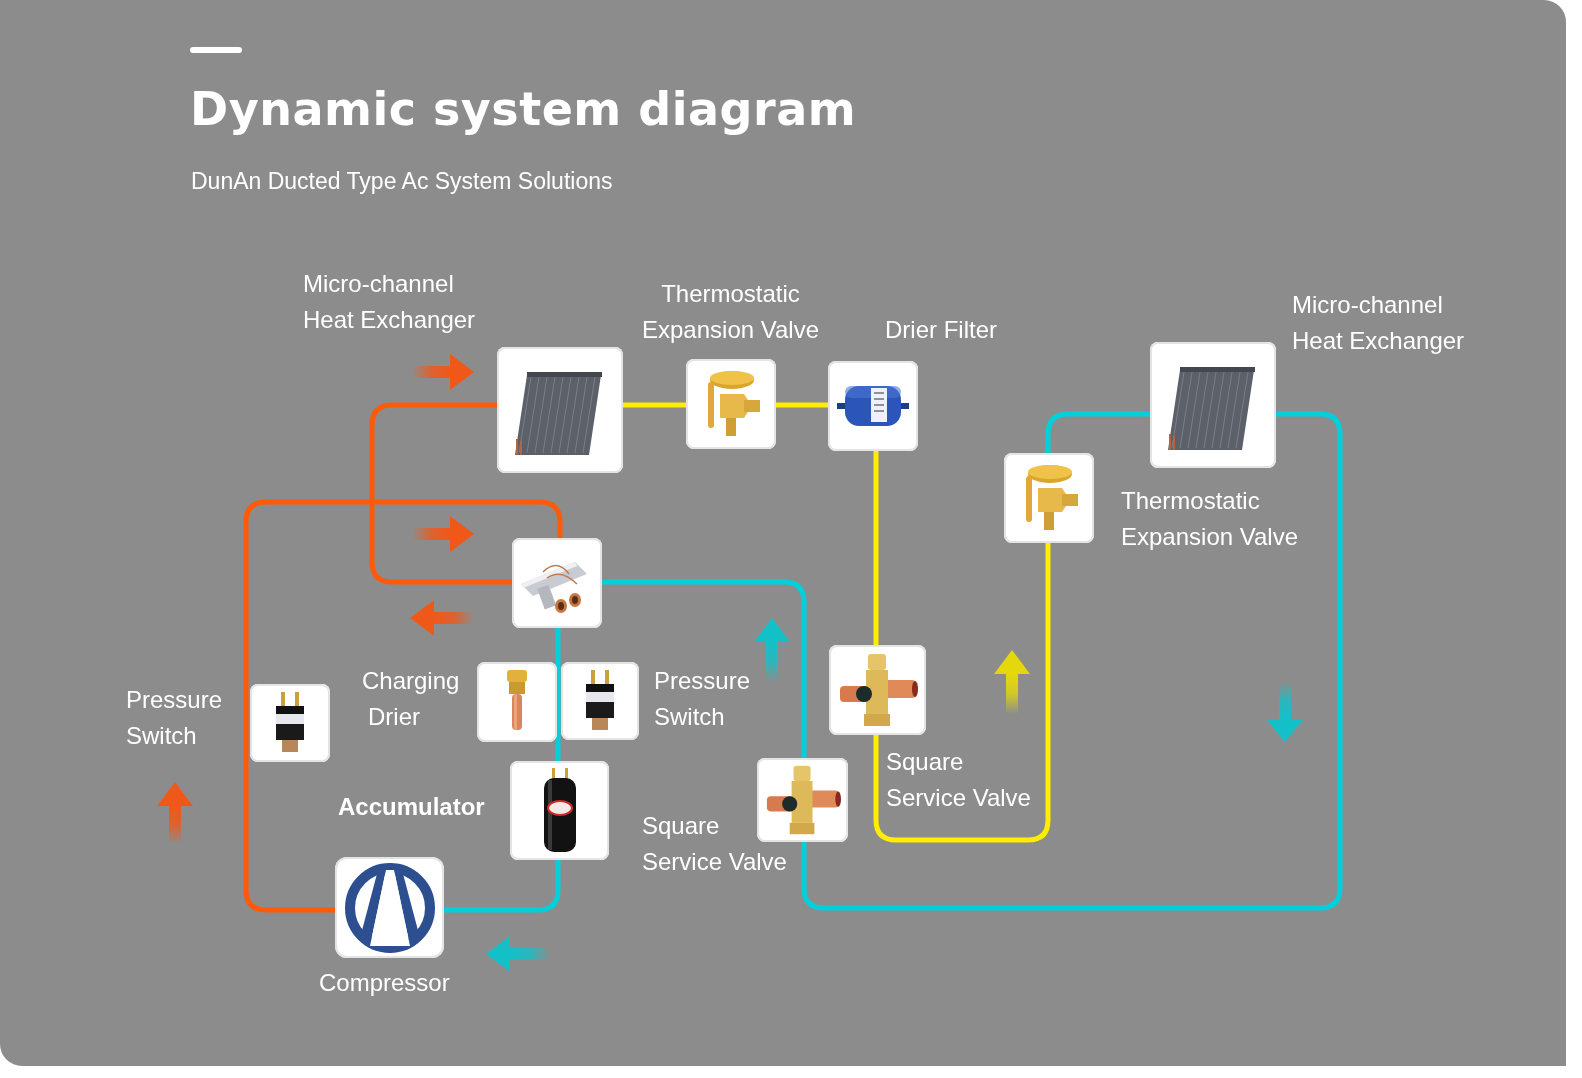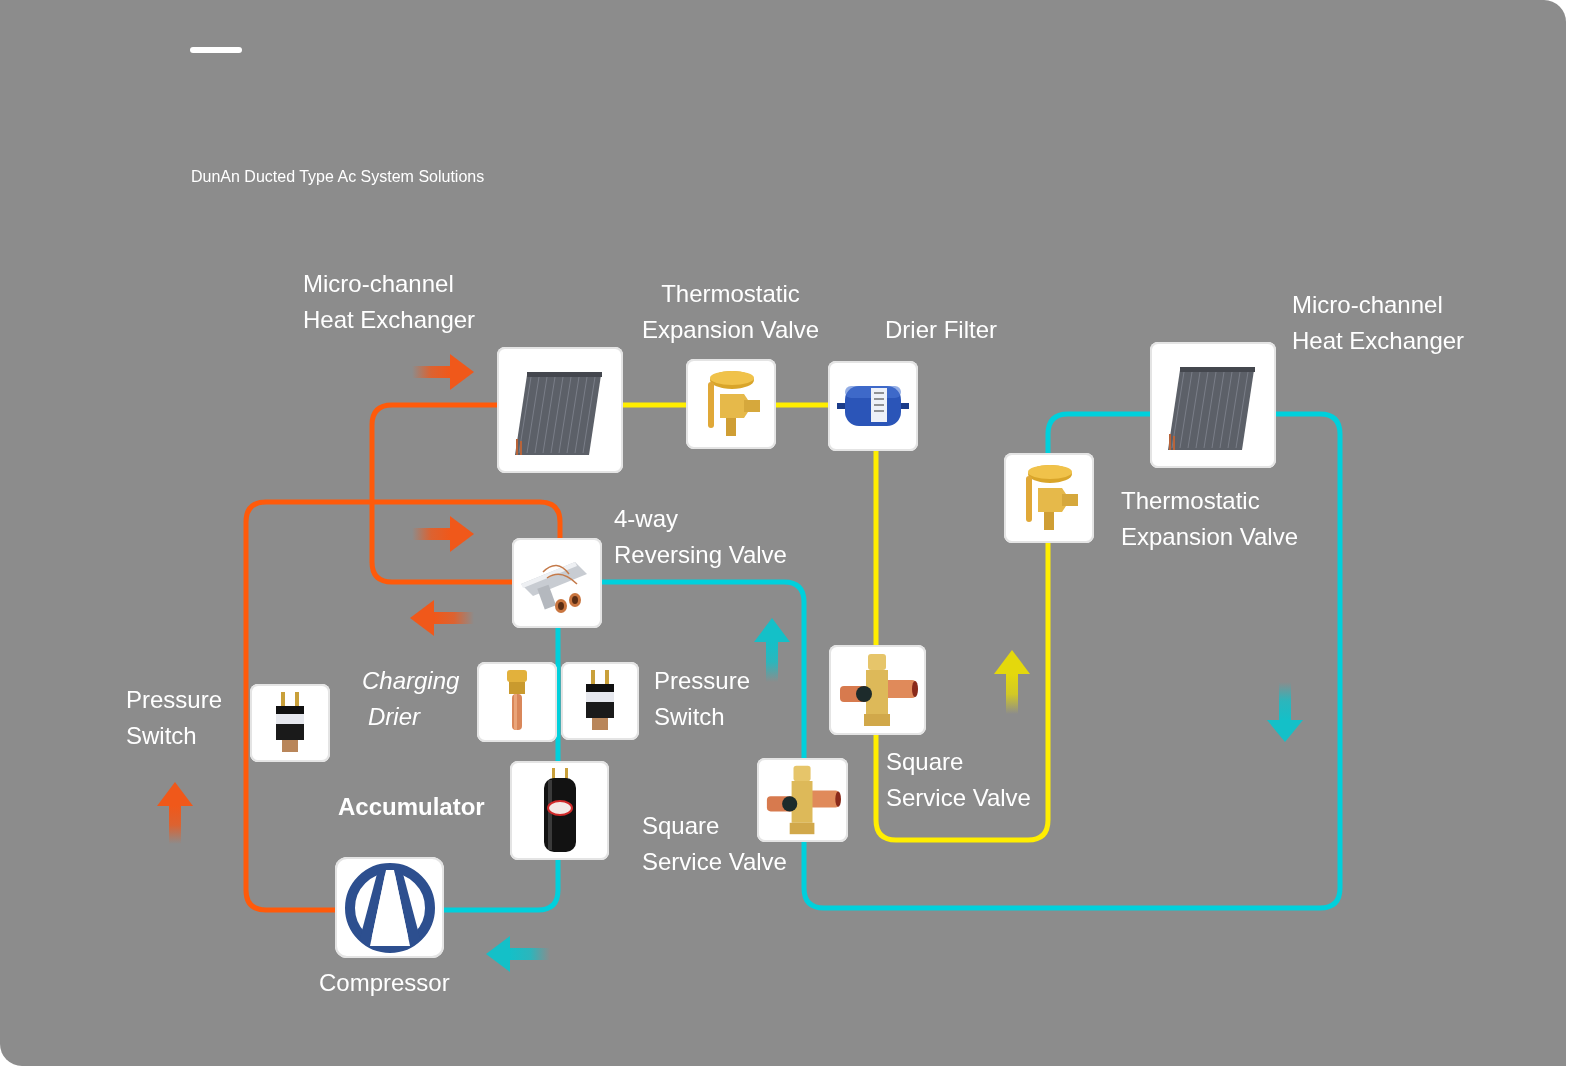--- a/index.html
+++ b/index.html
@@ -4,35 +4,36 @@
   <style>
     html, body { margin: 0; padding: 0; background: #ffffff; }
     body { width: 1582px; height: 1078px; position: relative; overflow: hidden; }
     .panel {
       position: absolute; left: 0; top: 0; width: 1566px; height: 1066px;
       background: #8c8c8c; border-radius: 0 22px 0 22px;
       font-family: "Liberation Sans", sans-serif; color: #ffffff;
     }
     .dash { position: absolute; left: 190px; top: 47px; width: 52px; height: 6px; background: #ffffff; border-radius: 3px; }
     .title { position: absolute; left: 190px; top: 82px; font-family: "DejaVu Sans", sans-serif; font-weight: bold; font-size: 46px; letter-spacing: 0.5px; }
-    .subtitle { position: absolute; left: 191px; top: 168px; font-size: 16px; }
+    .subtitle { position: absolute; left: 191px; top: 168px; font-size: 23px; }
     svg.pipes { position: absolute; left: 0; top: 0; }
     .lbl { position: absolute; font-size: 24px; line-height: 36px; white-space: nowrap; }
     .card {
       position: absolute; background: #ffffff; border-radius: 8px;
       box-shadow: 0 0 0 2px #e4e4e4 inset;
       display: flex; align-items: center; justify-content: center;
     }
     .card svg { display: block; }
   </style>
 </head>
 <body>
 
 <div class="panel">
   <div class="dash"></div>
+  <div class="title">Dynamic system diagram</div>
   <div class="subtitle">DunAn Ducted Type Ac System Solutions</div>
 
   <svg class="pipes" width="1566" height="1066">
     <defs>
       <linearGradient id="gHotR" x1="0" x2="1" y1="0" y2="0">
           <stop offset="0" stop-color="#f0581a" stop-opacity="0"></stop>
           <stop offset="0.5" stop-color="#f0581a" stop-opacity="0.8"></stop>
           <stop offset="1" stop-color="#f0581a"></stop>
         </linearGradient>
       <linearGradient id="gHotL" x1="1" x2="0" y1="0" y2="0">
@@ -289,25 +290,21 @@
     <div>Drier Filter</div>
   </div>
   <div class="lbl" style="left:1292px;top:287px;">
     <div>Micro-channel</div>
     <div>Heat Exchanger</div>
   </div>
   <div class="lbl" style="left:1121px;top:483px;">
     <div>Thermostatic</div>
     <div>Expansion Valve</div>
   </div>
-  <div class="lbl" style="left:614px;top:501px;">
-    <div>4-way</div>
-    <div>Reversing Valve</div>
-  </div>
-  <div class="lbl" style="left:362px;top:663px;font-style:italic;">
+  <div class="lbl" style="left:362px;top:663px;">
     <div>Charging</div>
     <div style="padding-left:6px;">Drier</div>
   </div>
   <div class="lbl" style="left:126px;top:682px;">
     <div>Pressure</div>
     <div>Switch</div>
   </div>
   <div class="lbl" style="left:654px;top:663px;">
     <div>Pressure</div>
     <div>Switch</div>

